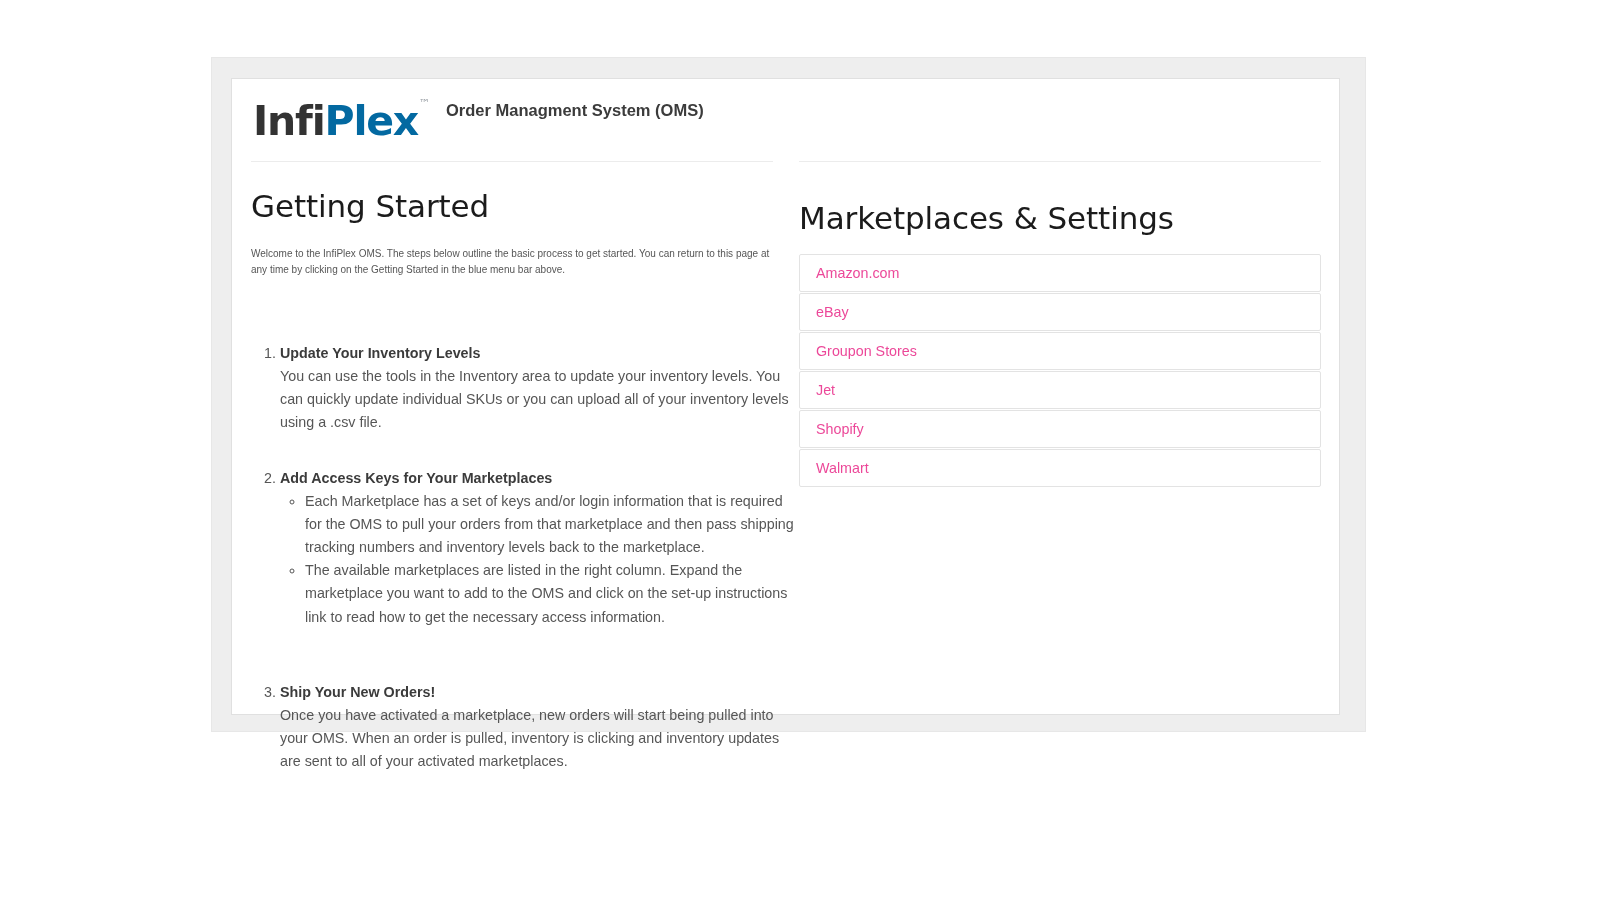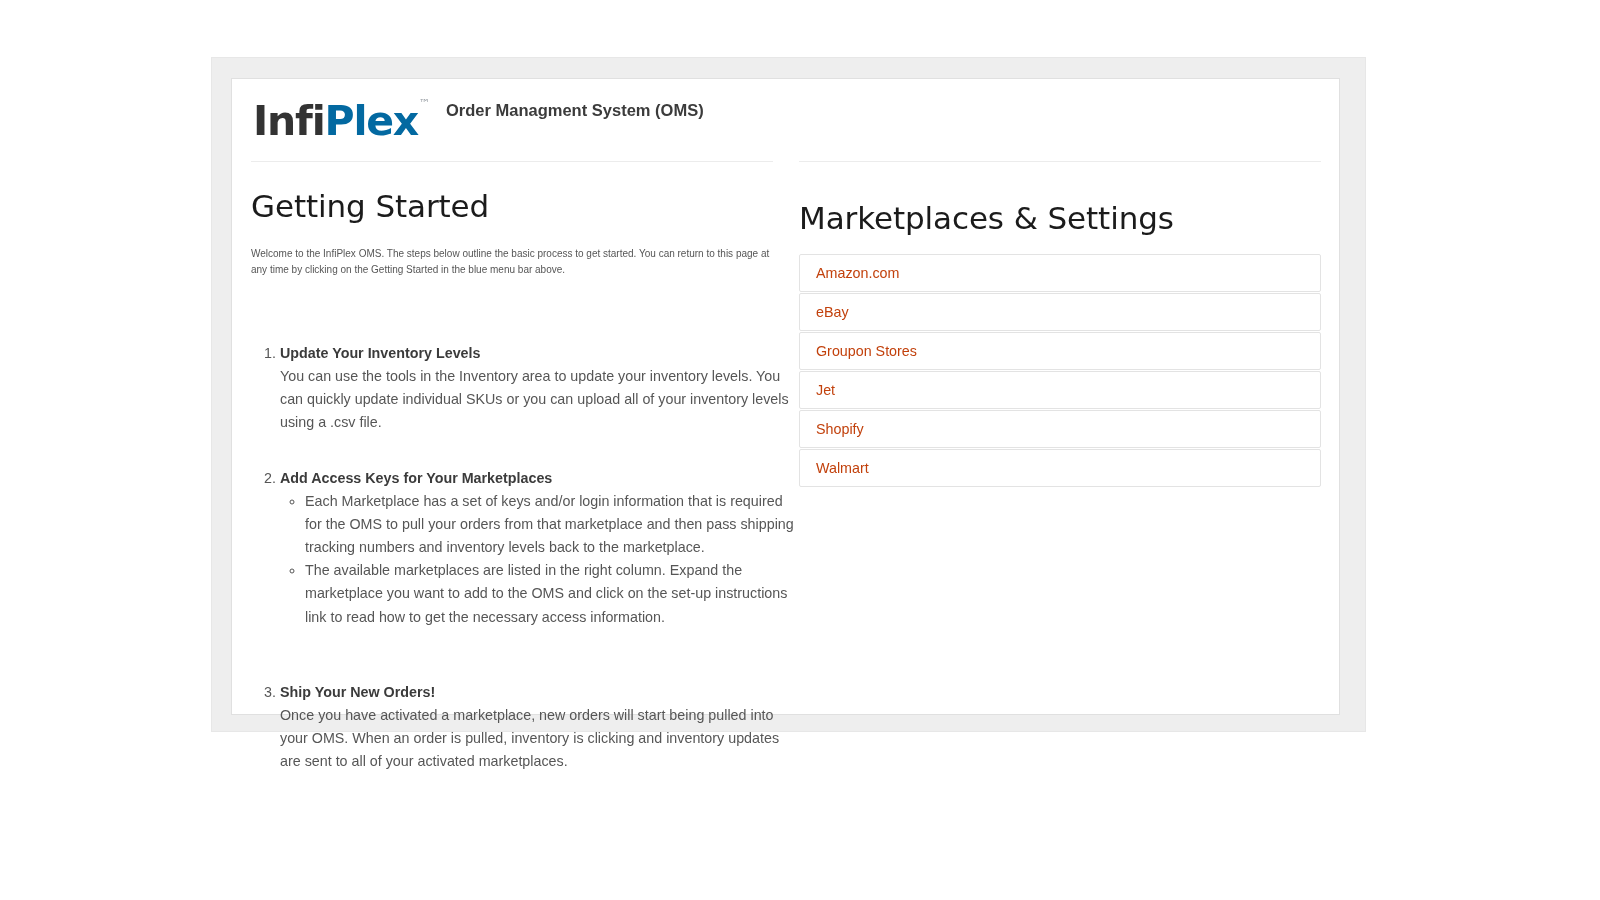--- a/index.html
+++ b/index.html
@@ -170,21 +170,21 @@
     margin-bottom: 1px;
     box-sizing: border-box;
     display: flex;
     align-items: center;
     border-radius: 2px;
   }
   .marketplace-link {
     display: block;
     padding-left: 16px;
     font-size: 14.3px;
-    color: #c2410c;
+    color: #ec4899;
     text-decoration: none;
     line-height: 1;
   }
 </style>
 </head>
 <body>
 
 <div class="page-wrapper">
   <div class="content-panel">
 

